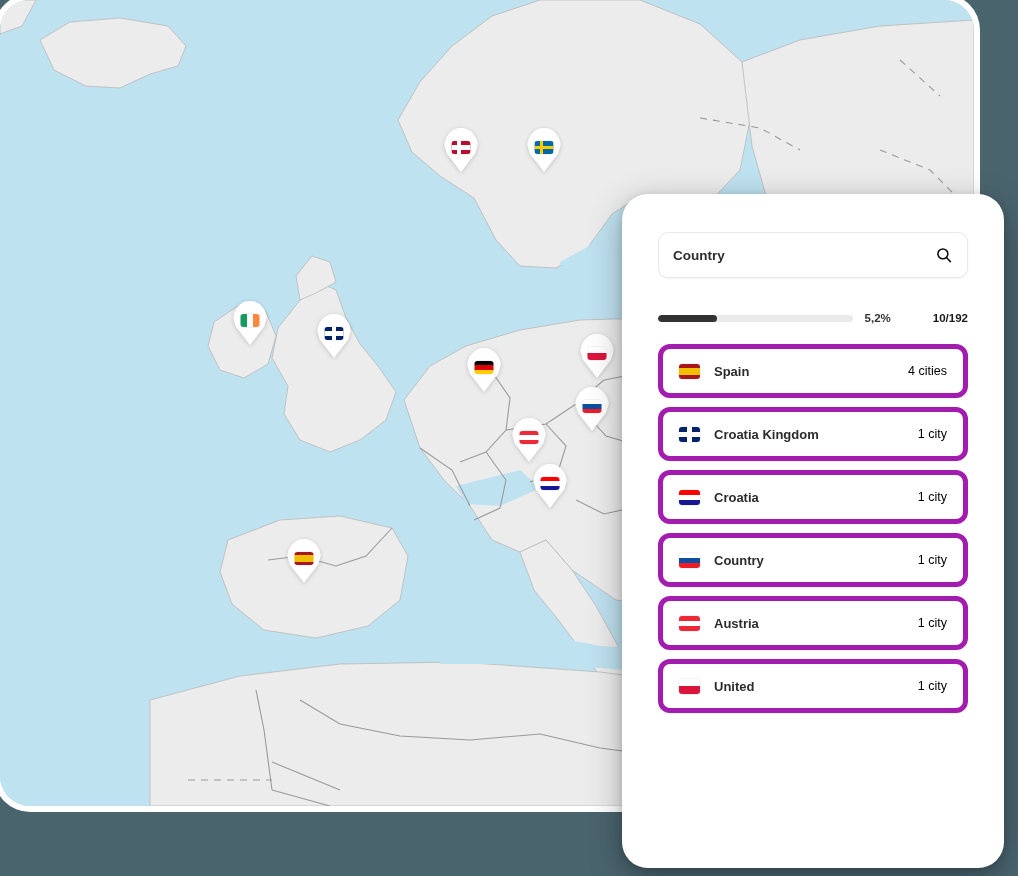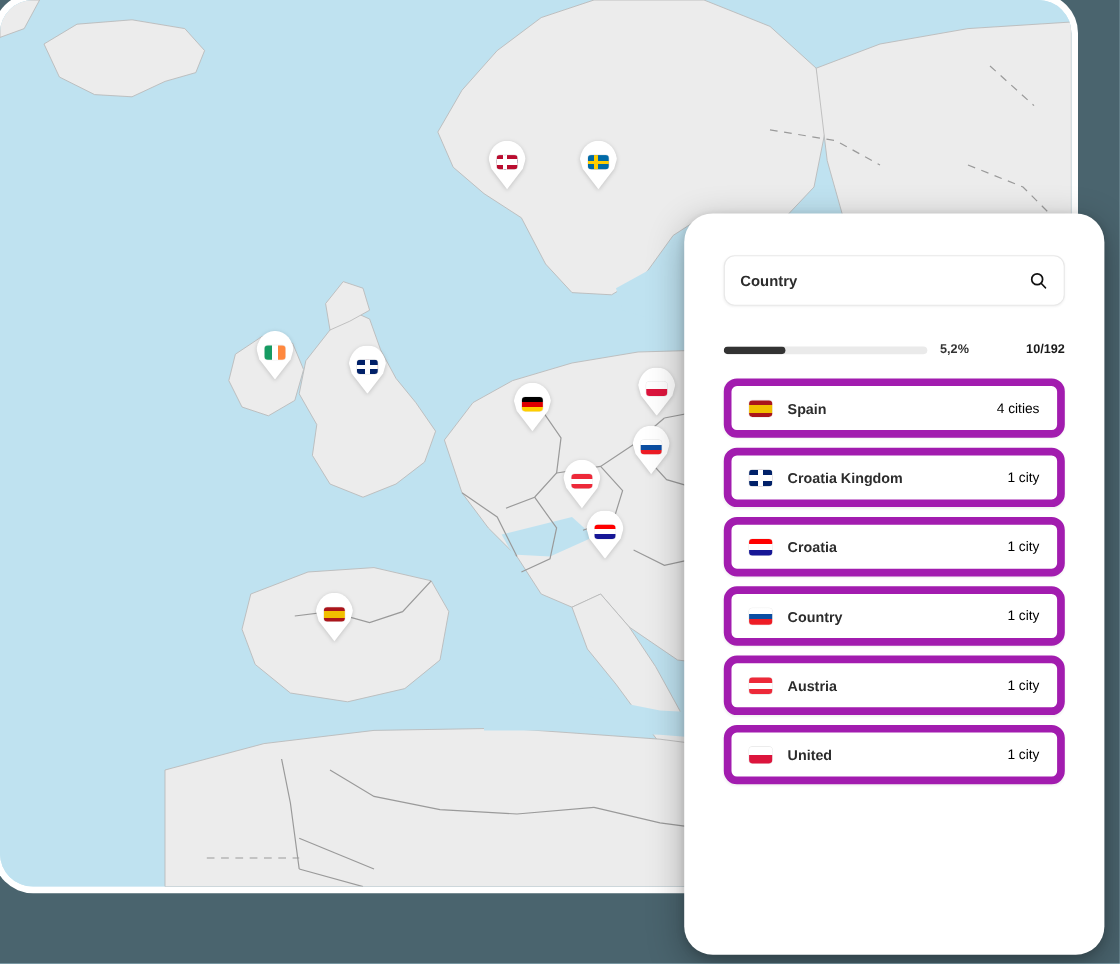--- a/index.html
+++ b/index.html
@@ -137,29 +137,29 @@
     font-size: 11.5px;
     font-weight: 700;
     color: #333;
     white-space: nowrap;
   }
   .ratio {
     font-size: 11.5px;
     font-weight: 700;
     color: #1a1a1a;
     white-space: nowrap;
-    margin-left: 40px;
+    margin-left: 30px;
   }
 
   .list { margin-top: 20px; }
   .row {
     display: flex;
     align-items: center;
     height: 54px;
-    border: 7px solid #a21caf;
+    border: 5px solid #a21caf;
     border-radius: 12px;
     background: #fff;
     box-shadow: 0 1px 2px rgba(0,0,0,.05);
     padding: 0 16px;
     margin-bottom: 9px;
   }
   .row .flag {
     width: 21px; height: 15px;
     border-radius: 3px;
     overflow: hidden;

